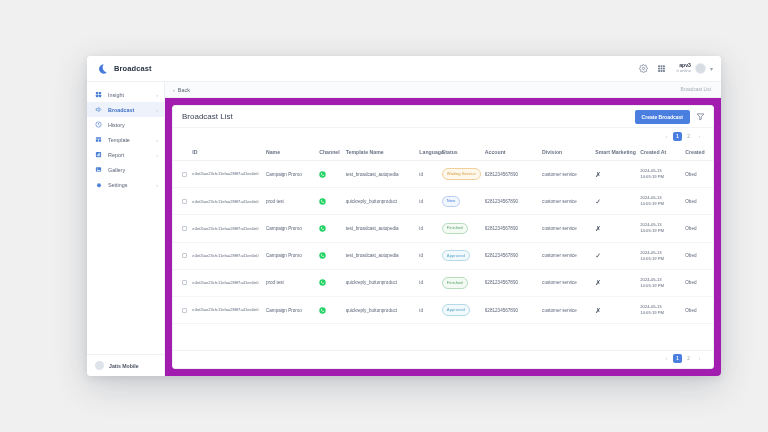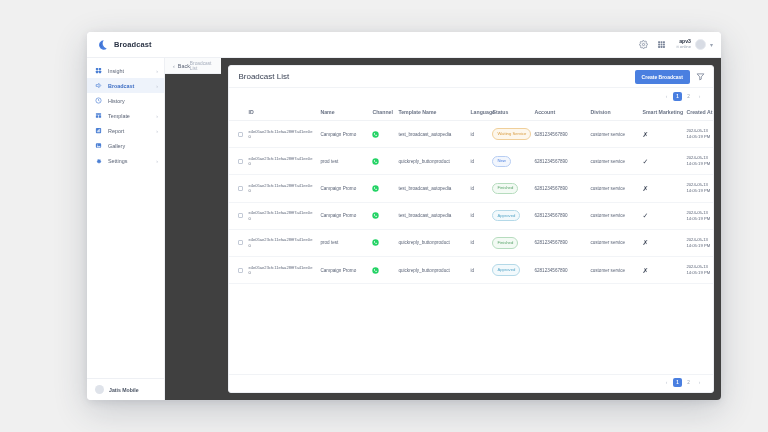--- a/index.html
+++ b/index.html
@@ -9,21 +9,21 @@
     font-family: "Liberation Sans", sans-serif;
     overflow: hidden;
   }
   body {
     display: flex; align-items: center; justify-content: center;
   }
 
   
   .app-window {
     position: relative;
-    width: 634px; height: 368px;
+    width: 634px; height: 320px;
     background: #ffffff;
     border-radius: 4px;
     box-shadow: 0 10px 34px rgba(40,50,70,.20), 0 2px 8px rgba(40,50,70,.10);
     display: flex; flex-direction: column;
     overflow: hidden;
     margin-left: 40px;
   }
 
   
   .topbar {
@@ -78,22 +78,22 @@
   .side-user {
     height: 22px; border-top: 1px solid #eef0f4;
     display: flex; align-items: center; gap: 5px; padding: 0 8px;
   }
   .side-avatar { width: 9px; height: 9px; border-radius: 50%; background: #dfe3ea; }
   .side-user-name { font-size: 5.2px; color: #4c5costume; color: #4c5565; font-weight: bold; }
 
   
   .main {
     flex: 1; min-width: 0;
-    background: #404040;
-    display: flex; flex-direction: row;
+    background: #a21caf;
+    display: flex; flex-direction: column;
   }
   .crumb-bar {
     height: 16px; flex: 0 0 16px;
     display: flex; align-items: center; justify-content: space-between;
     padding: 0 10px 0 8px;
     border-bottom: 1px solid #eef0f4;
     background: #fafbfc;
   }
   .back-link { display: flex; align-items: center; gap: 3px; cursor: pointer; }
   .back-chev { font-size: 5.5px; color: #8b94a4; }

